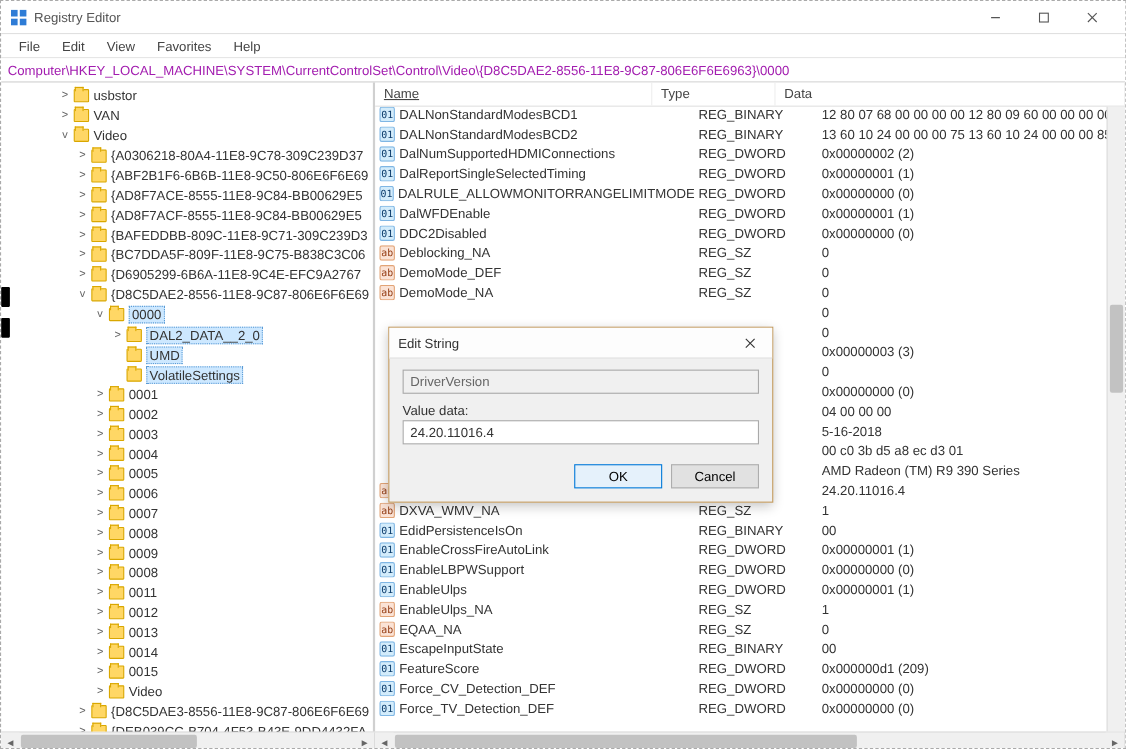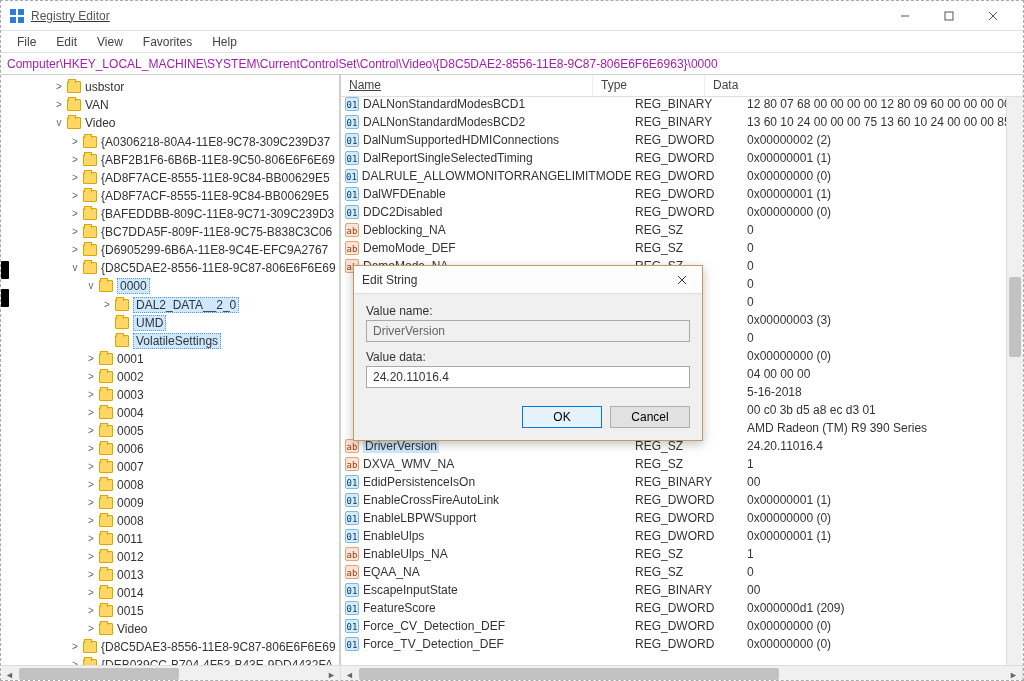--- a/index.html
+++ b/index.html
@@ -14,21 +14,20 @@
   color: #333;
   border: 1px dashed #aaa;
 }
 .titlebar {
   height: 30px;
   display: flex;
   align-items: center;
   padding: 0 8px;
   background: #fff;
   border-bottom: 1px solid #e0e0e0;
-  text-decoration: underline;
 }
 .titlebar .app-icon {
   width: 16px; height: 16px;
   margin-right: 6px;
   display: inline-flex;
 }
 .titlebar .title { color: #555; font-size: 12px; }
 .titlebar .win-controls {
   margin-left: auto;
   display: flex;
@@ -198,21 +197,21 @@
 .hscroll-area .thumb {
   position: absolute;
   top: 2px; bottom: 2px;
   background: #c2c2c2;
   border-radius: 2px;
 }
 
 
 .dialog {
   position: absolute;
-  left: 352px; top: 264px;
+  left: 352px; top: 296px;
   width: 350px;
   background: #f0f0f0;
   border: 1px solid #c49a5c;
   box-shadow: 0 3px 10px rgba(0,0,0,0.25);
   font-size: 12px;
 }
 .dialog .dlg-title {
   height: 28px;
   display: flex;
   align-items: center;
@@ -630,21 +629,20 @@
   <div class="dlg-title">
     <span class="t">Edit String</span>
     <span class="dlg-close">
       <svg width="10" height="10" viewBox="0 0 10 10">
           <line x1="1" y1="1" x2="9" y2="9" stroke="#333"></line>
           <line x1="9" y1="1" x2="1" y2="9" stroke="#333"></line>
         </svg>
     </span>
   </div>
   <div class="dlg-body">
-    <label>Value name:</label>
     <input class="dlg-field" readonly="" value="DriverVersion" style="">
     <label>Value data:</label>
     <input class="dlg-field" value="24.20.11016.4" style="">
   </div>
   <div class="dlg-buttons">
     <button class="primary">OK</button>
     <button>Cancel</button>
   </div>
 </div>
 

